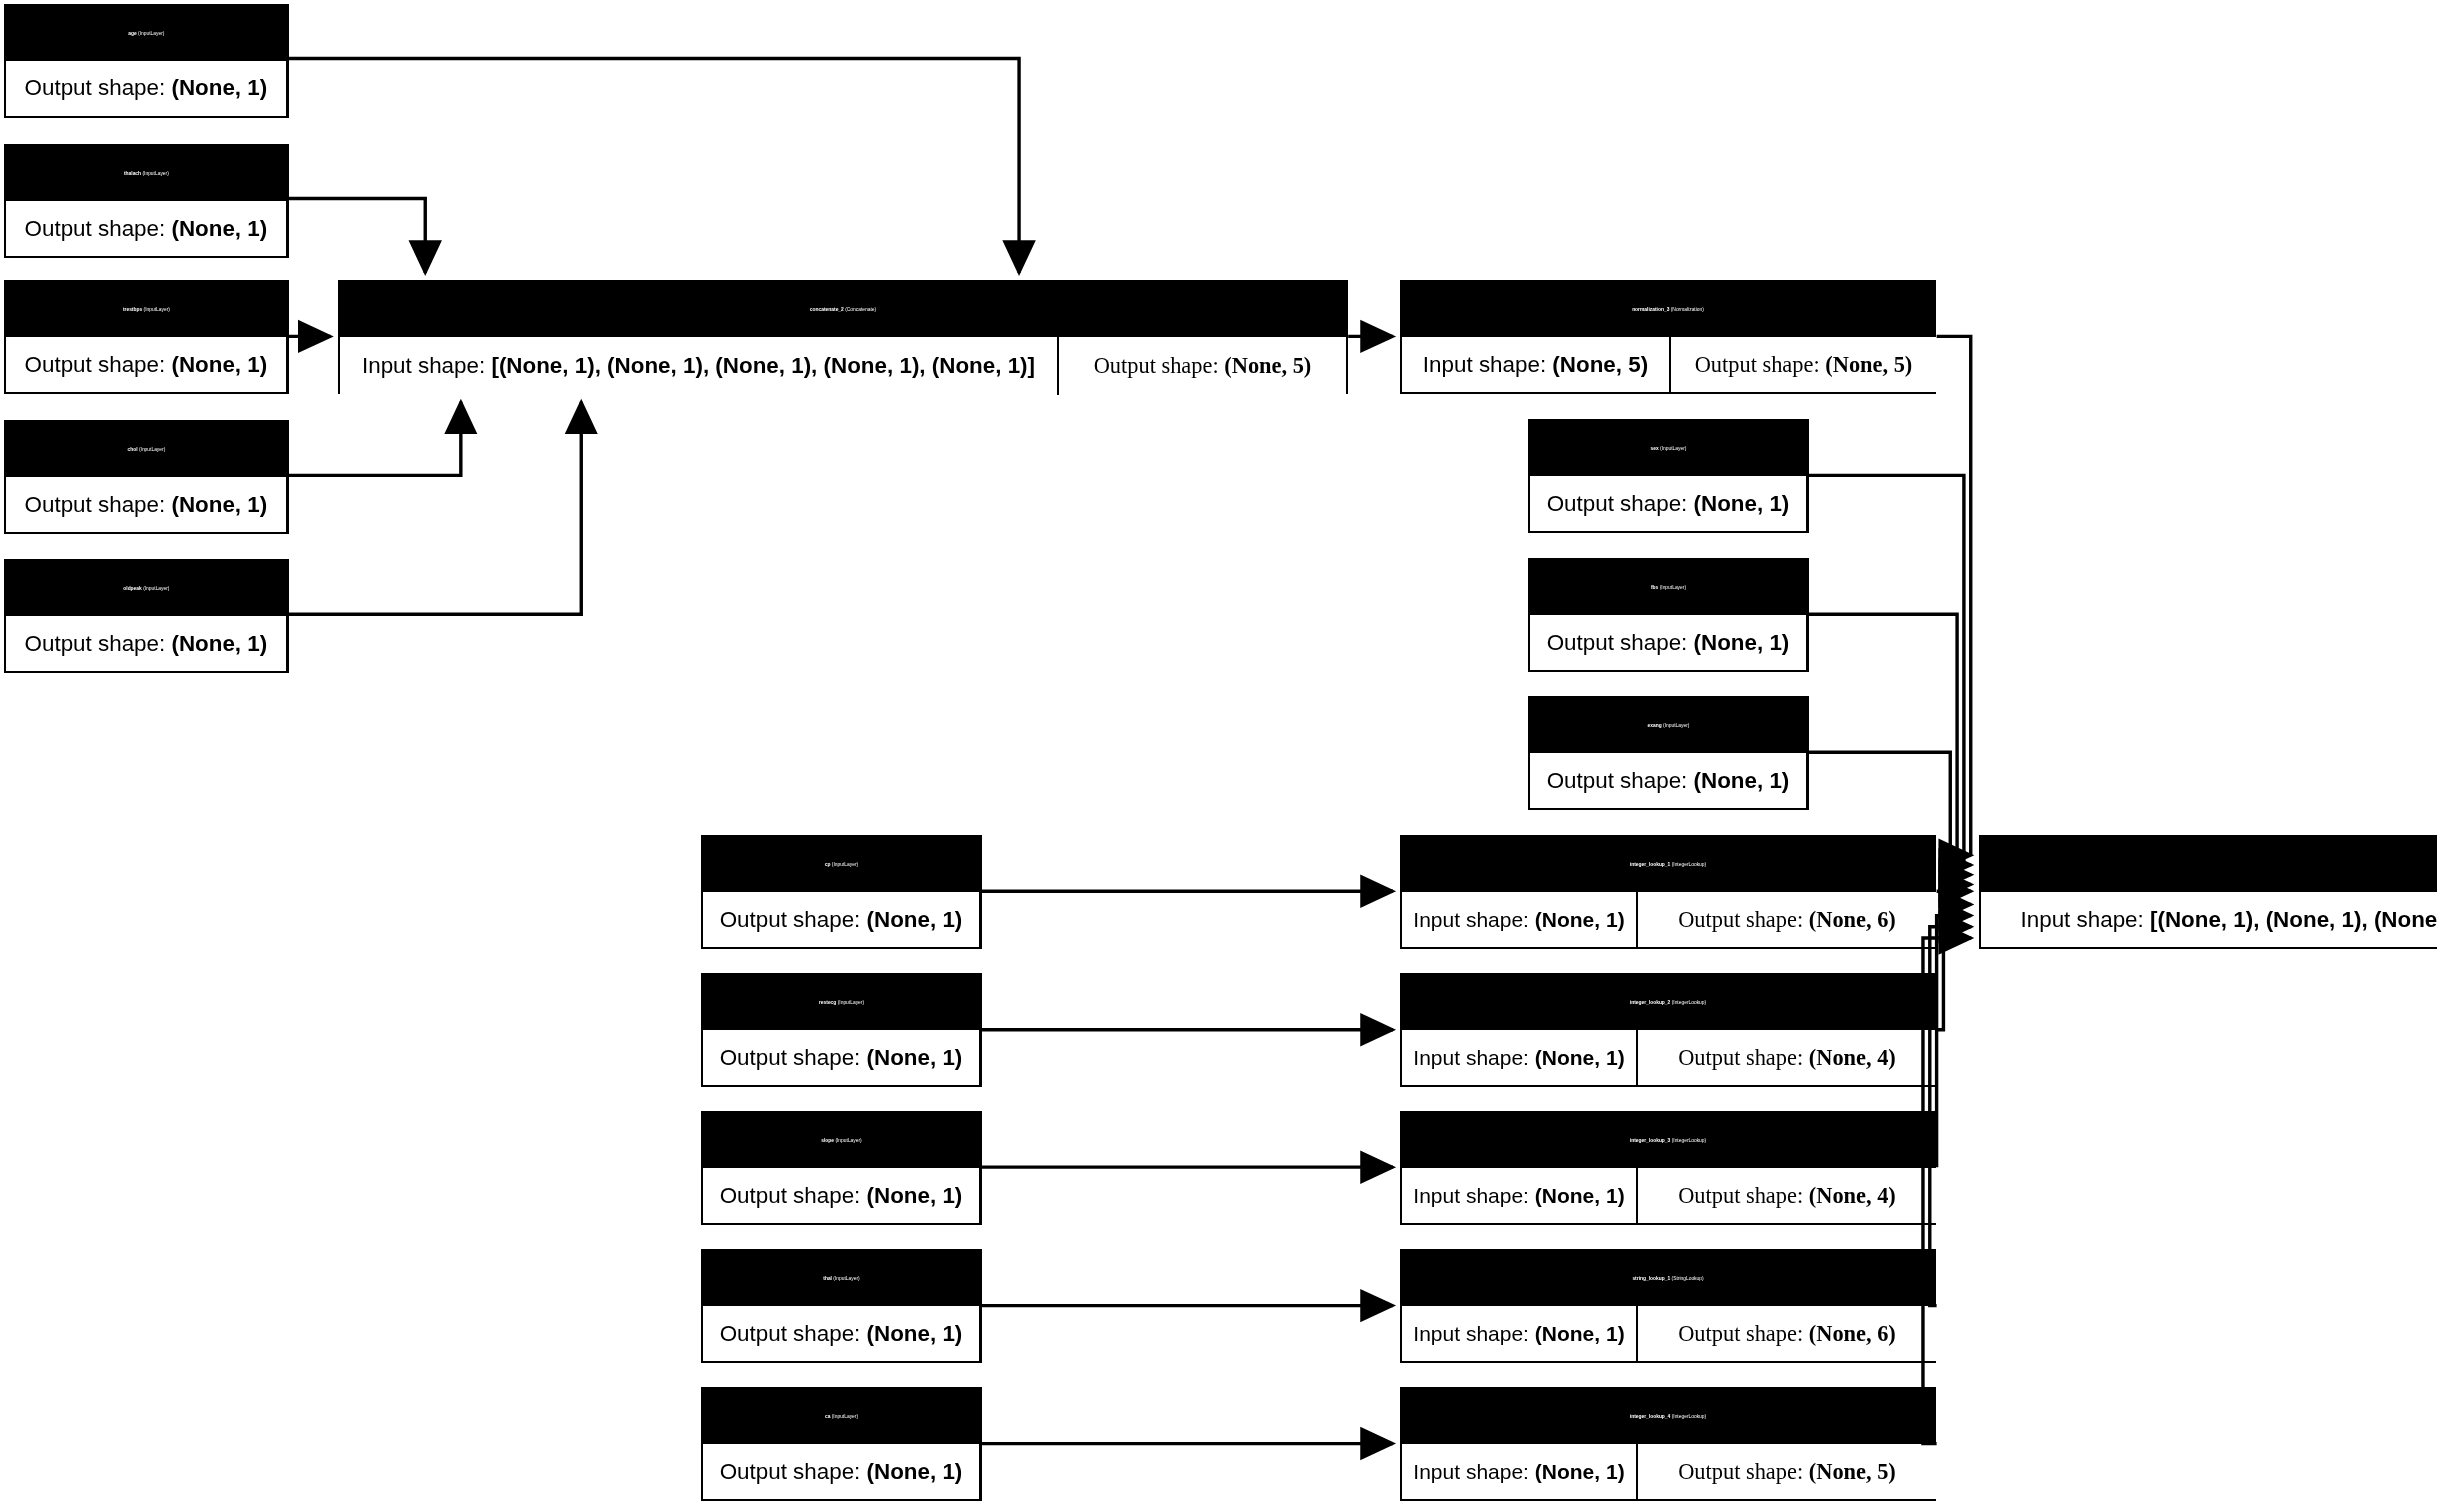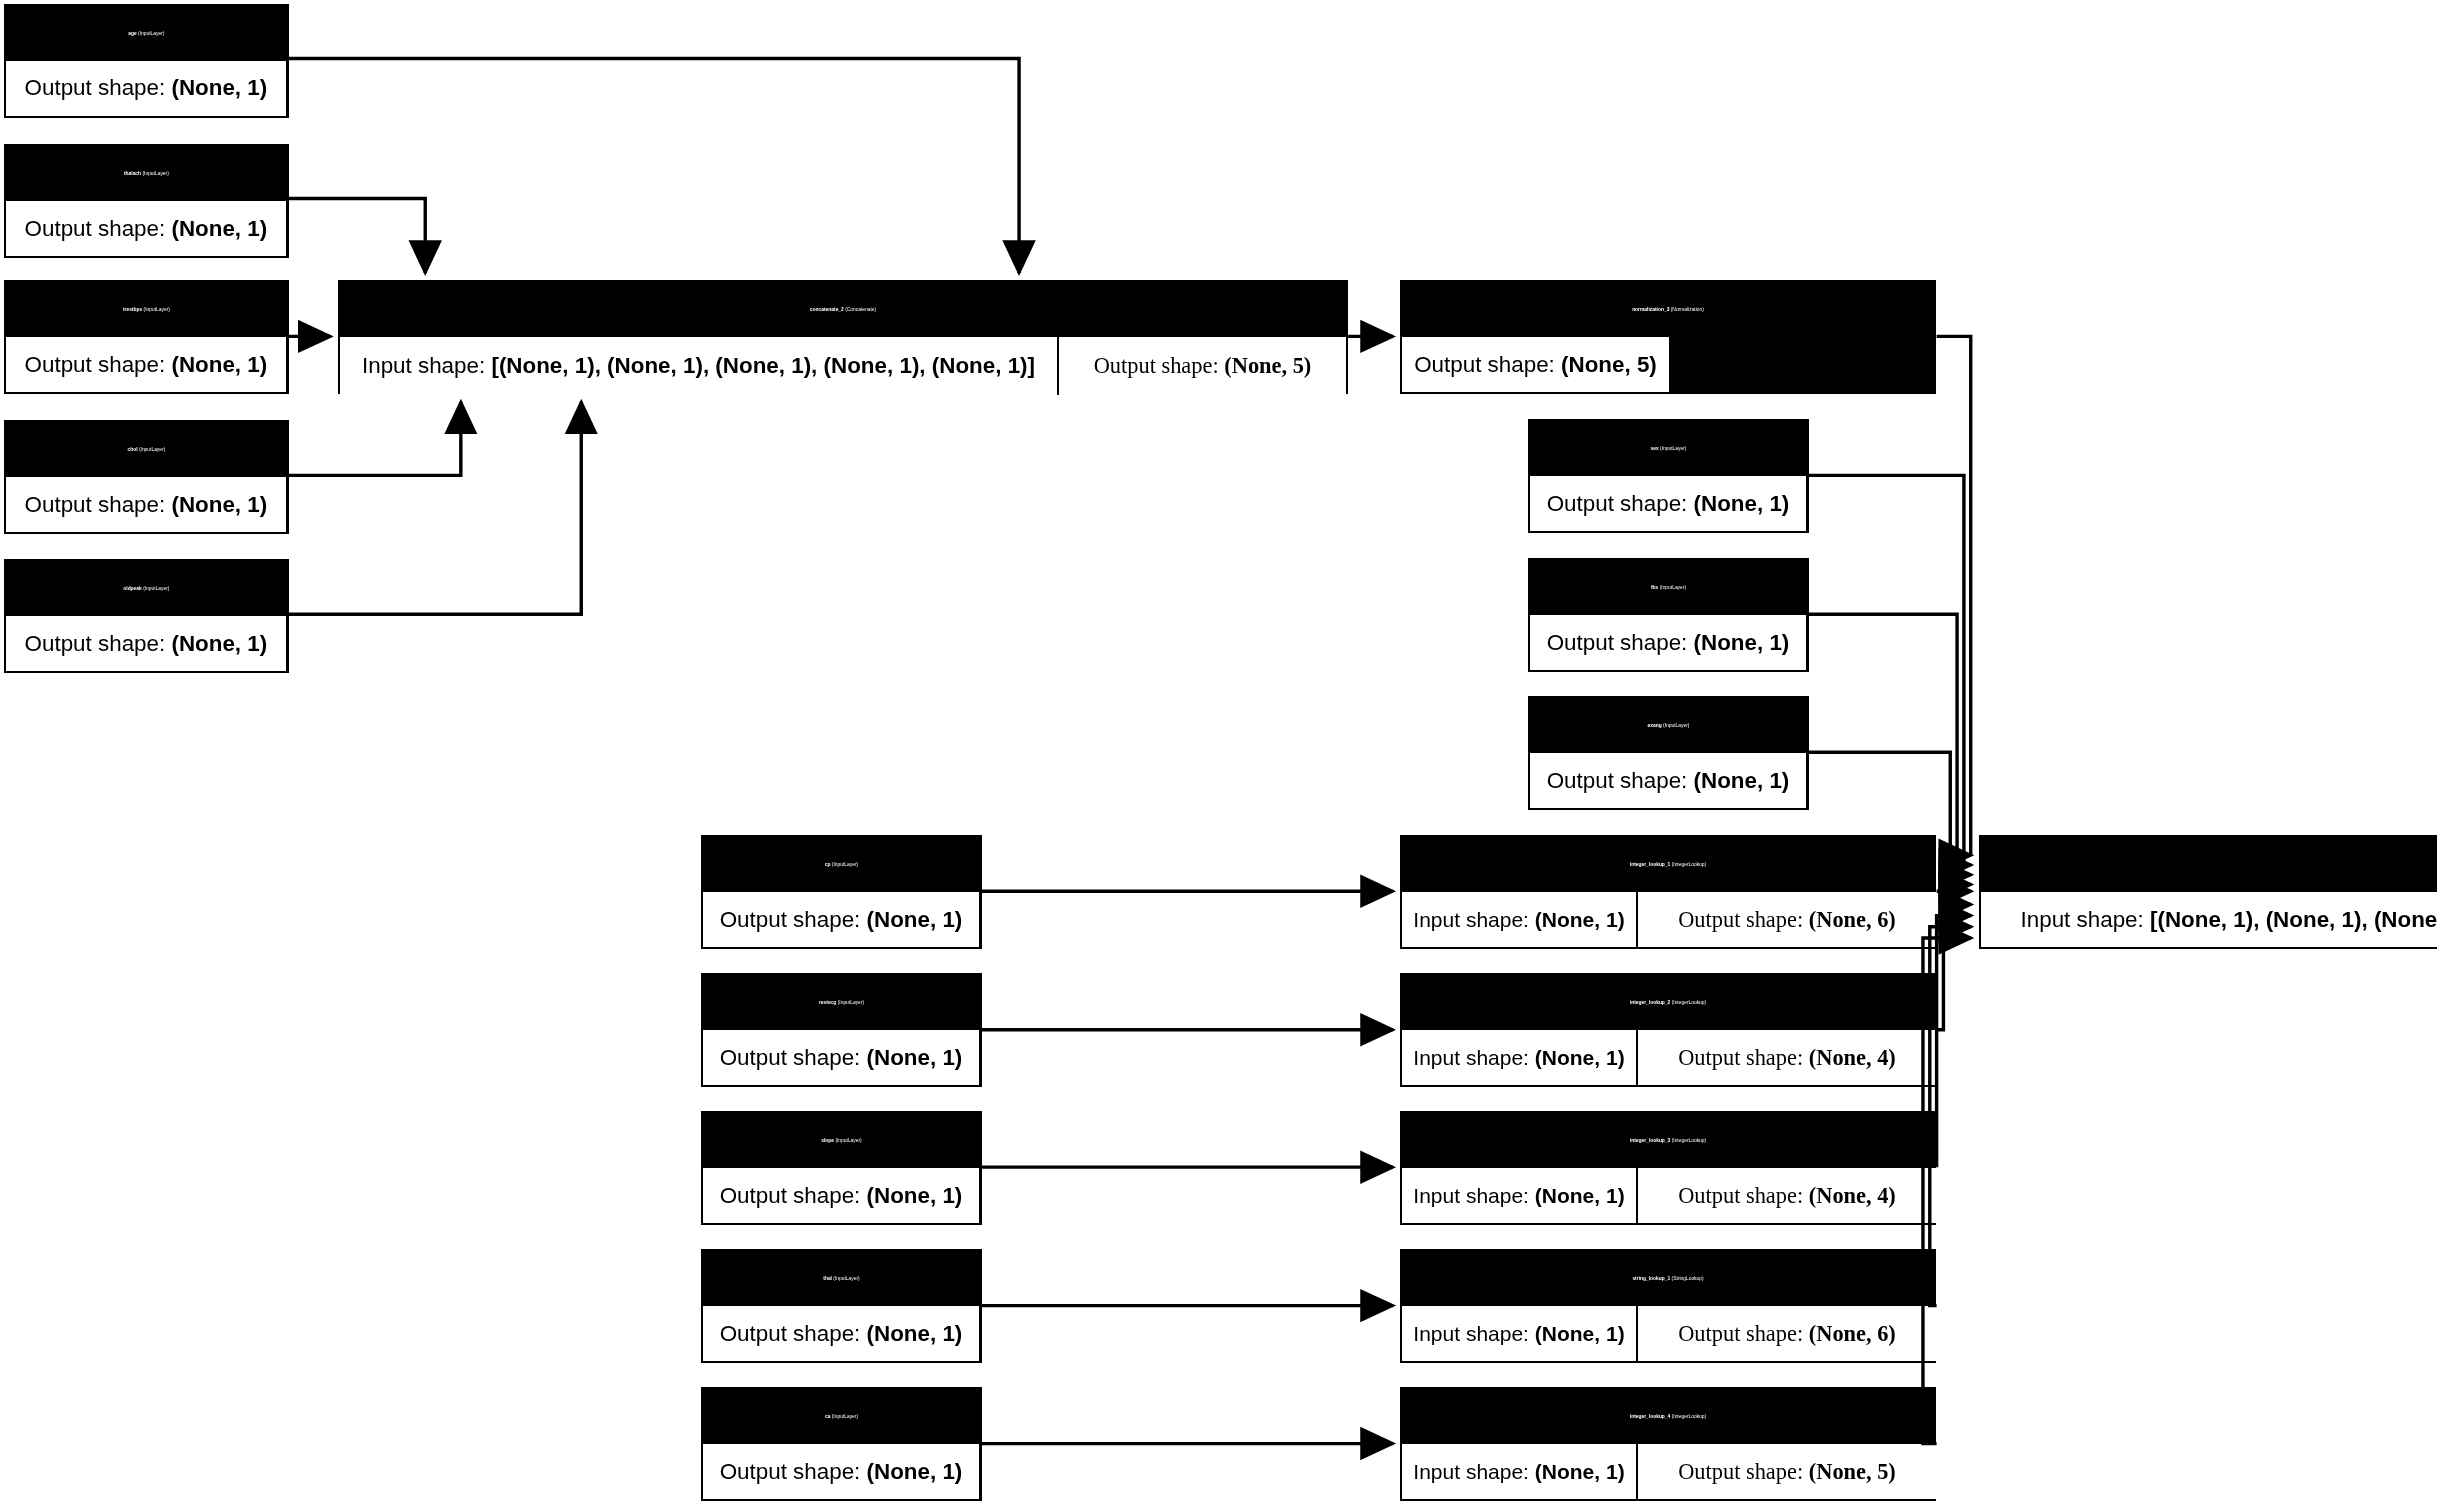--- a/index.html
+++ b/index.html
@@ -78,20 +78,23 @@
         </div>
         <div class="cell" style="flex: 0 0 289px; width: 289px; font-size: 22.4px;">
           <span style="padding: 0px 4.9px;"><span class="lbl">Output shape: </span><span class="val">(None, 5)</span></span>
         </div>
       </div>
     </div>
     <div class="node" style="left: 1400px; top: 280px; width: 536px; height: 114px;">
       <div class="hdr" style="height: 55px; font-size: 4.9px;"><span class="nm">normalization_3</span>&nbsp;<span class="ty">(Normalization)</span></div>
       <div class="body" style="height: 55px;">
         <div class="cell" style="flex: 0 0 267px; width: 267px; font-size: 22.4px;">
+          <span style="padding: 0px 4.9px;"><span class="lbl">Input shape: </span><span class="val">(None, 5)</span></span>
+        </div>
+        <div class="cell" style="flex: 0 0 267px; width: 267px; font-size: 22.4px;">
           <span style="padding: 0px 4.9px;"><span class="lbl">Output shape: </span><span class="val">(None, 5)</span></span>
         </div>
       </div>
     </div>
     <div class="node" style="left: 1528px; top: 419px; width: 281px; height: 114px;">
       <div class="hdr" style="height: 55px; font-size: 4.9px;"><span class="nm">sex</span>&nbsp;<span class="ty">(InputLayer)</span></div>
       <div class="body" style="height: 55px;">
         <div class="cell" style="flex: 0 0 276px; width: 276px; font-size: 22.4px;">
           <span style="padding: 0px 4.9px;"><span class="lbl">Output shape: </span><span class="val">(None, 1)</span></span>
         </div>

